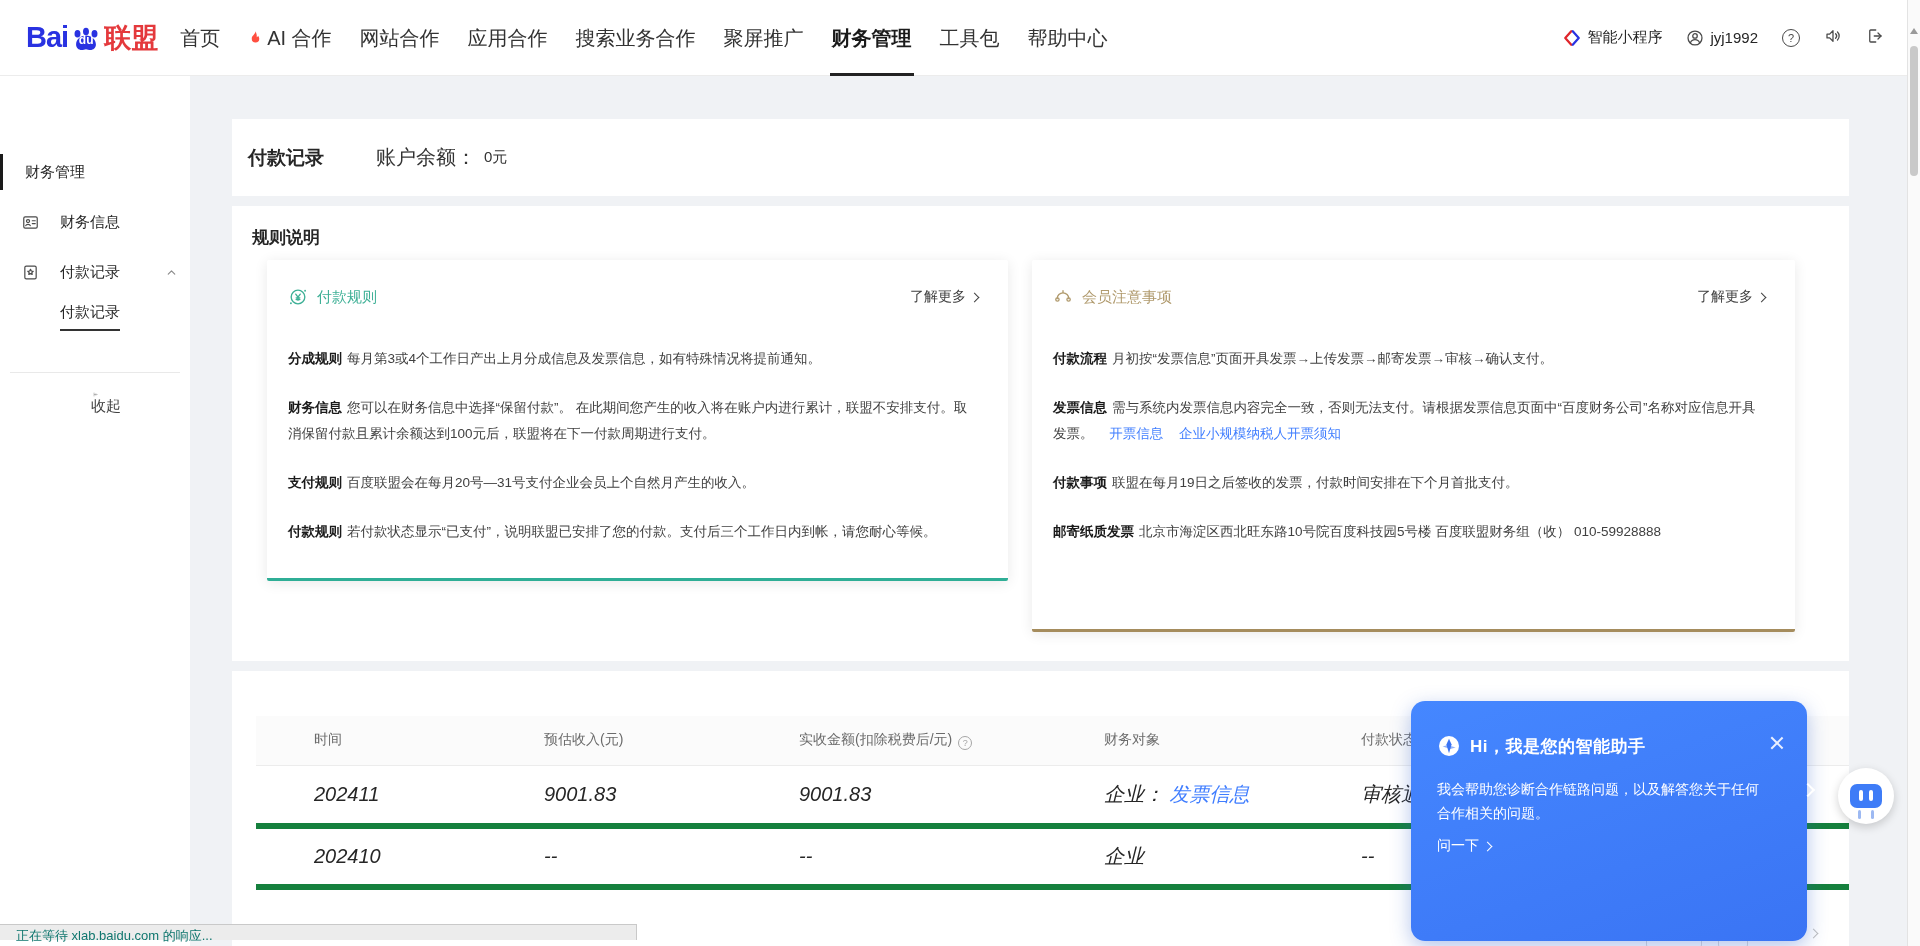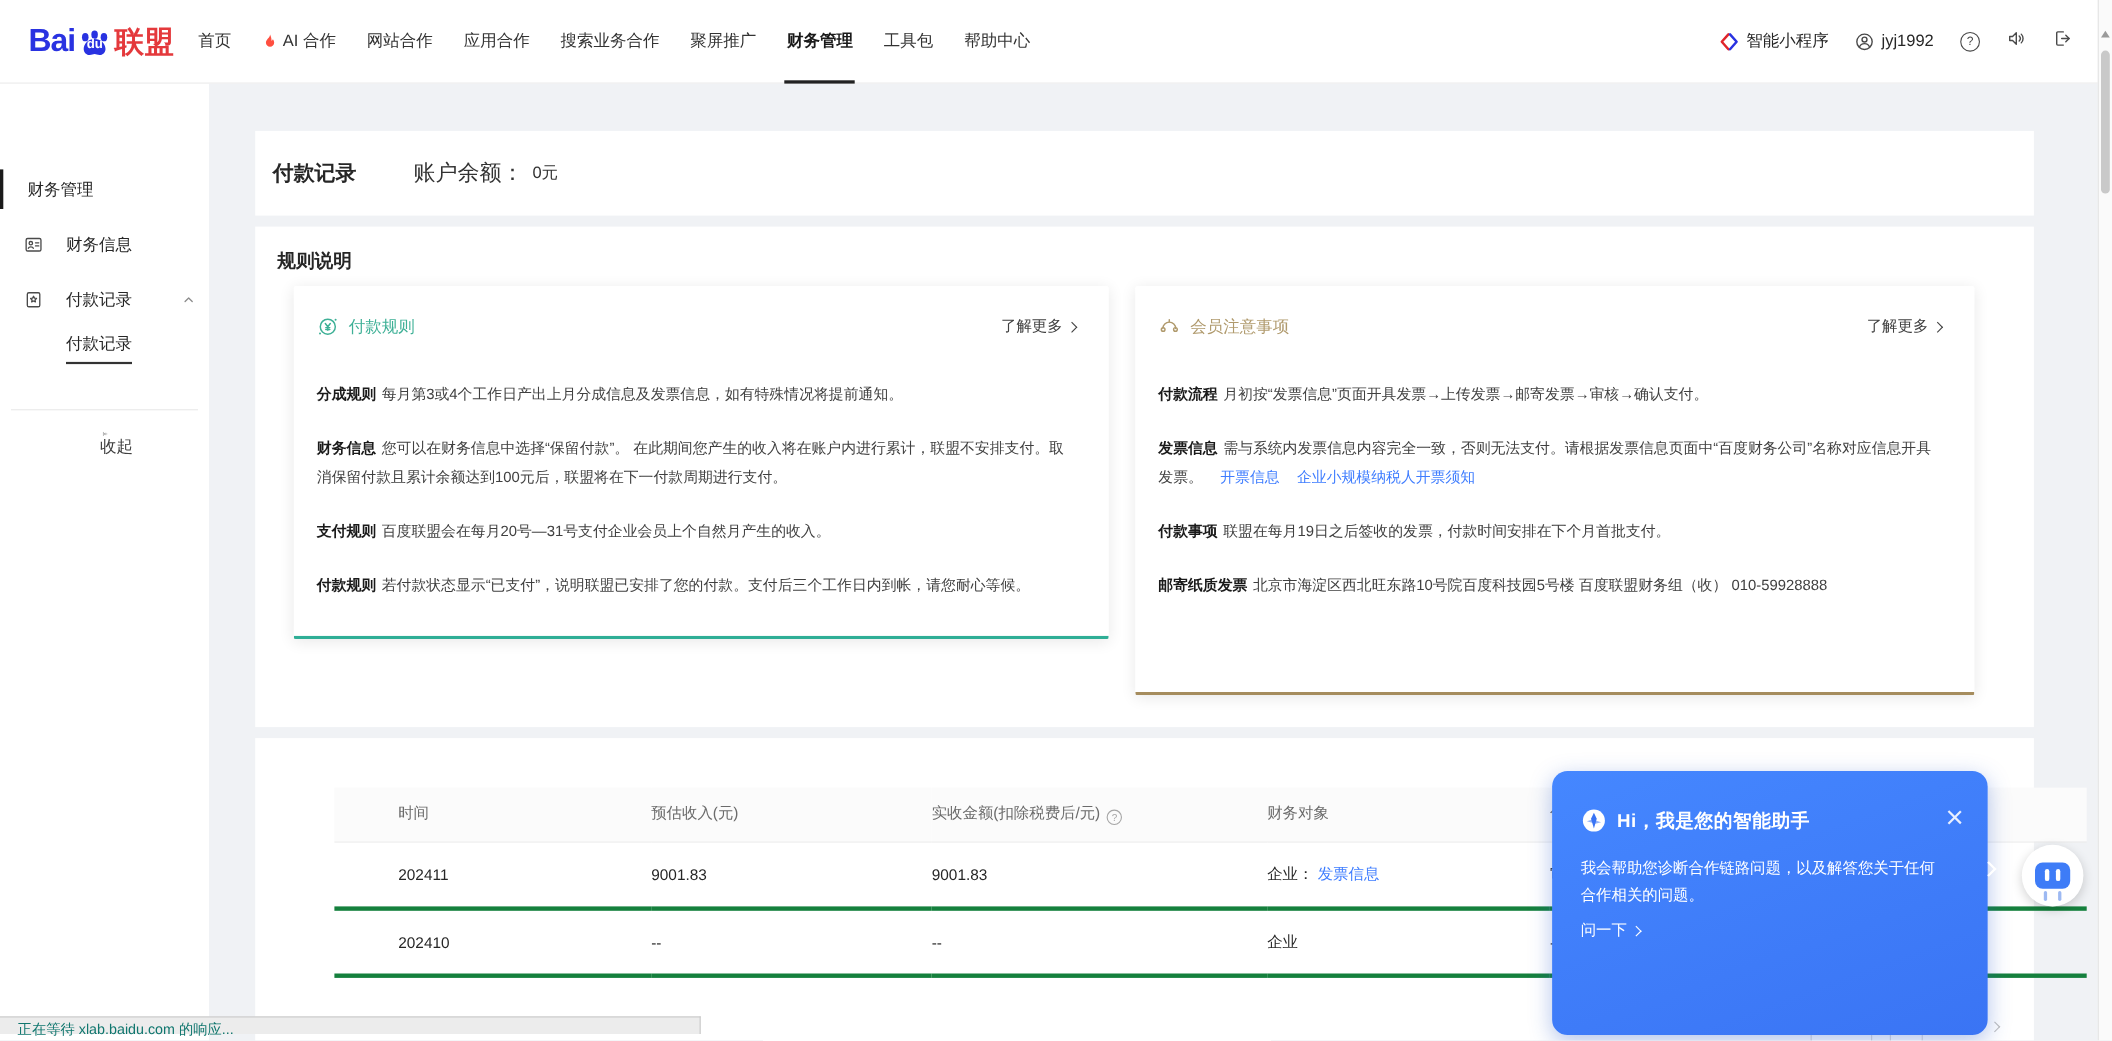--- a/index.html
+++ b/index.html
@@ -22,21 +22,21 @@
   .logo-bai { color:#2932e1; font-size:29px; font-weight:bold; letter-spacing:-1px; }
   .logo-paw { position:relative; width:34px; height:34px; margin:0 1px; }
   .logo-paw svg { width:34px; height:34px; }
   .logo-du {
     position:absolute; left:50%; top:58%; transform:translate(-50%,-50%);
     color:#fff; font-size:12px; font-weight:bold;
   }
   .logo-union { color:#e4393c; font-size:27px; font-weight:bold; }
   .menu { display:flex; align-items:center; height:76px; margin-left:8px; }
   .menu-item {
-    position:relative; padding:0 14px; font-size:15px; color:#333;
+    position:relative; padding:0 14px; font-size:20px; color:#333;
     height:76px; line-height:76px; display:flex; align-items:center; gap:4px;text-align:right;
   }
   .menu-item.active { color:#1a1a1a; font-weight:bold; }
   .menu-item.active::after {
     content:""; position:absolute; left:12px; right:12px; bottom:0;
     height:3px; background:#222;
   }
   .flame { width:15px; height:17px; }
   .nav-right { margin-left:auto; display:flex; align-items:center; gap:24px; margin-right:36px;justify-content:space-between; }
   .nav-right .txt-item { display:flex; align-items:center; gap:6px; font-size:15px; color:#262626; }
@@ -96,27 +96,27 @@
     transform:rotate(45deg);
   }
   .rule-body { margin-top:38px; }
   .rule-body p { font-size:13.5px; line-height:26px; color:#404040; margin-bottom:23px; }
   .rule-body b { color:#1a1a1a; font-weight:bold; margin-right:5px; }
   .blue-link { color:#3f7dff; }
   .rule-body .blue-link { margin-left:12px; }
 
   
   .card3 { left:232px; top:671px; width:1617px; height:275px; }
-  table { border-collapse:collapse; width:100%; margin-top:45px; table-layout:fixed;margin-left:48px; }
+  table { border-collapse:collapse; width:100%; margin-top:45px; table-layout:fixed; }
   col.c1{width:288px;} col.c2{width:255px;} col.c3{width:305px;} col.c4{width:257px;}
   th, td { text-align:left; font-weight:normal; }
   thead tr { height:49px; background:#fbfbfb; }
   thead th { font-size:14px; color:#6b6b6b; border-bottom:1px solid #ececec; }
   tbody tr { height:61px; }
-  tbody td { font-size:14px; color:#262626; border-bottom:4px solid #15803d; }
+  tbody td { font-size:20px; color:#262626; border-bottom:6px solid #15803d;font-style:italic; }
   th:first-child, td:first-child { padding-left:58px; }
   .info-icon {
     display:inline-flex; width:14px; height:14px; border:1px solid #a6a6a6; border-radius:50%;
     align-items:center; justify-content:center; font-size:9px; color:#a6a6a6;
     margin-left:6px; vertical-align:-2px; cursor:pointer;
   }
   .info-icon::after { content:"?"; }
 
   .pagination {
     position:absolute; right:25px; top:248px; display:flex; align-items:center;

